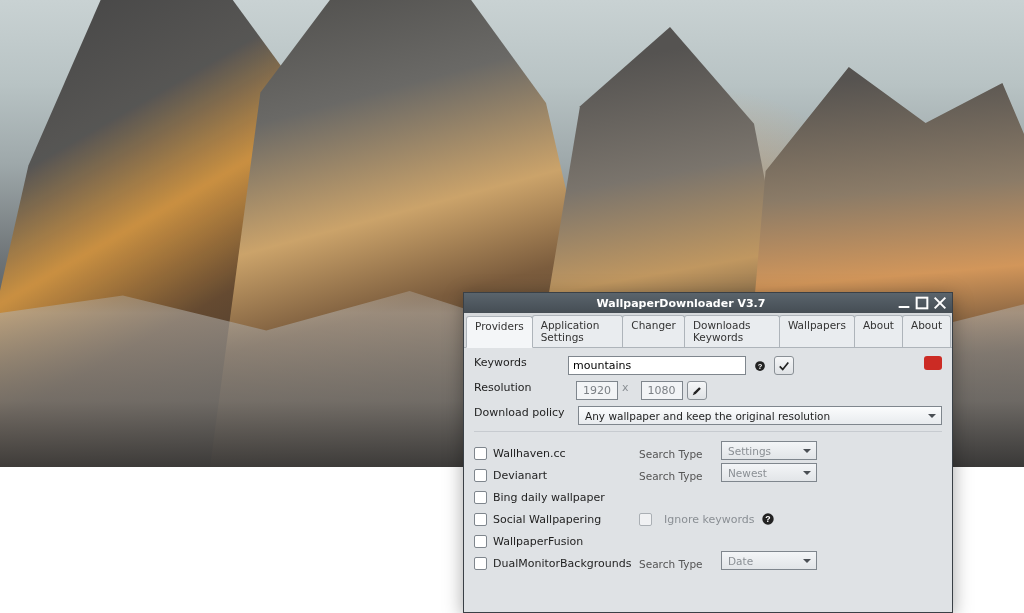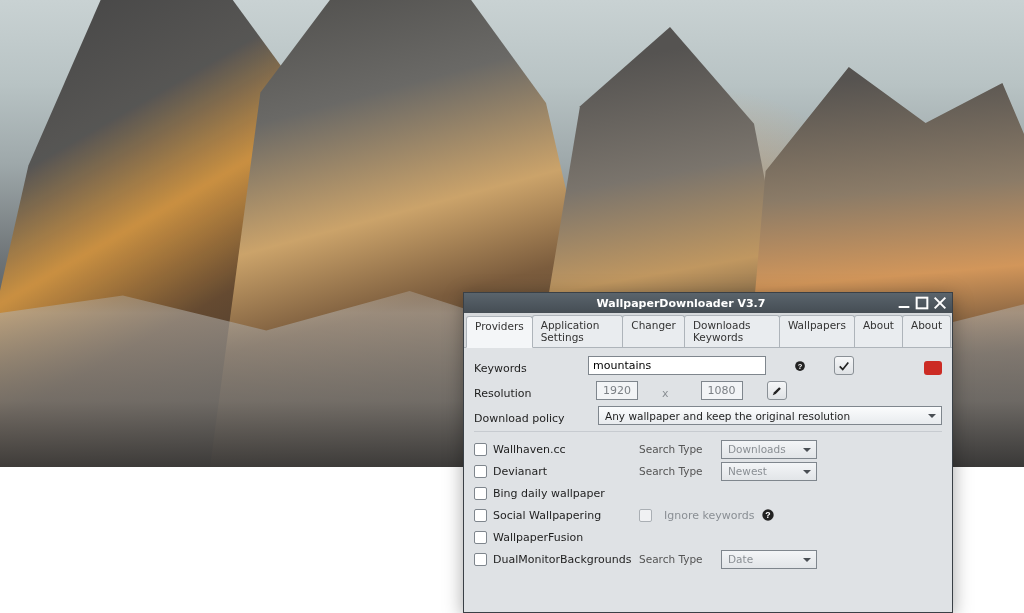--- a/index.html
+++ b/index.html
@@ -85,21 +85,21 @@
     background: #f4f6f8;
     border-bottom: 1px solid #f4f6f8;
     position: relative; top: 1px;
   }
   .tab-content {
     flex: 1;
     background: #dfe2e5;
     padding: 8px 10px;
     overflow: hidden;
   }
-  .row { display: flex; align-items: flex-end; margin-bottom: 6px; gap: 24px; }
+  .row { display: flex; align-items: flex-start; margin-bottom: 6px; gap: 4px; }
   .label { width: 90px; }
   input[type="text"].textfield {
     height: 19px;
     border: 1px solid #7f868d;
     background: #fff;
     padding: 1px 4px;
     font-size: 11px;
     font-family: inherit;
   }
   .kw-field { width: 178px; }
@@ -132,21 +132,21 @@
   .dropdown::after {
     content: "";
     position: absolute; right: 5px; top: 7px;
     border-left: 4px solid transparent;
     border-right: 4px solid transparent;
     border-top: 4px solid #4a4f54;
   }
   .dropdown.wide { flex:1; }
   .dropdown.small { width: 96px; background: linear-gradient(180deg,#f3f5f7,#e2e5e8); color:#8a8f94; }
   .hr { border: none; border-top: 1px solid #c7cbd0; margin: 2px 0 6px 0; }
-  .provider-row { display: flex; align-items: center; height: 22px; }
+  .provider-row { display: flex; align-items: flex-end; height: 22px; }
   .chk {
     width: 13px; height: 13px;
     border: 1px solid #7f868d;
     background: #fff;
     border-radius: 2px;
     margin-right: 6px;
     cursor: pointer;
     flex-shrink: 0;
   }
   .prov-name { width: 146px; }
@@ -234,21 +234,21 @@
         </span>
       </div>
 
       <hr class="hr">
 
       <div class="provider-row">
         <span class="chk"></span>
         <span class="prov-name">Wallhaven.cc</span>
         <span class="st-label">Search Type</span>
         <span class="dropdown small">
-            <span>Downloads</span>
+            <span>Settings</span>
           </span>
       </div>
 
       <div class="provider-row">
         <span class="chk"></span>
         <span class="prov-name">Devianart</span>
         <span class="st-label">Search Type</span>
         <span class="dropdown small">
             <span>Newest</span>
           </span>

